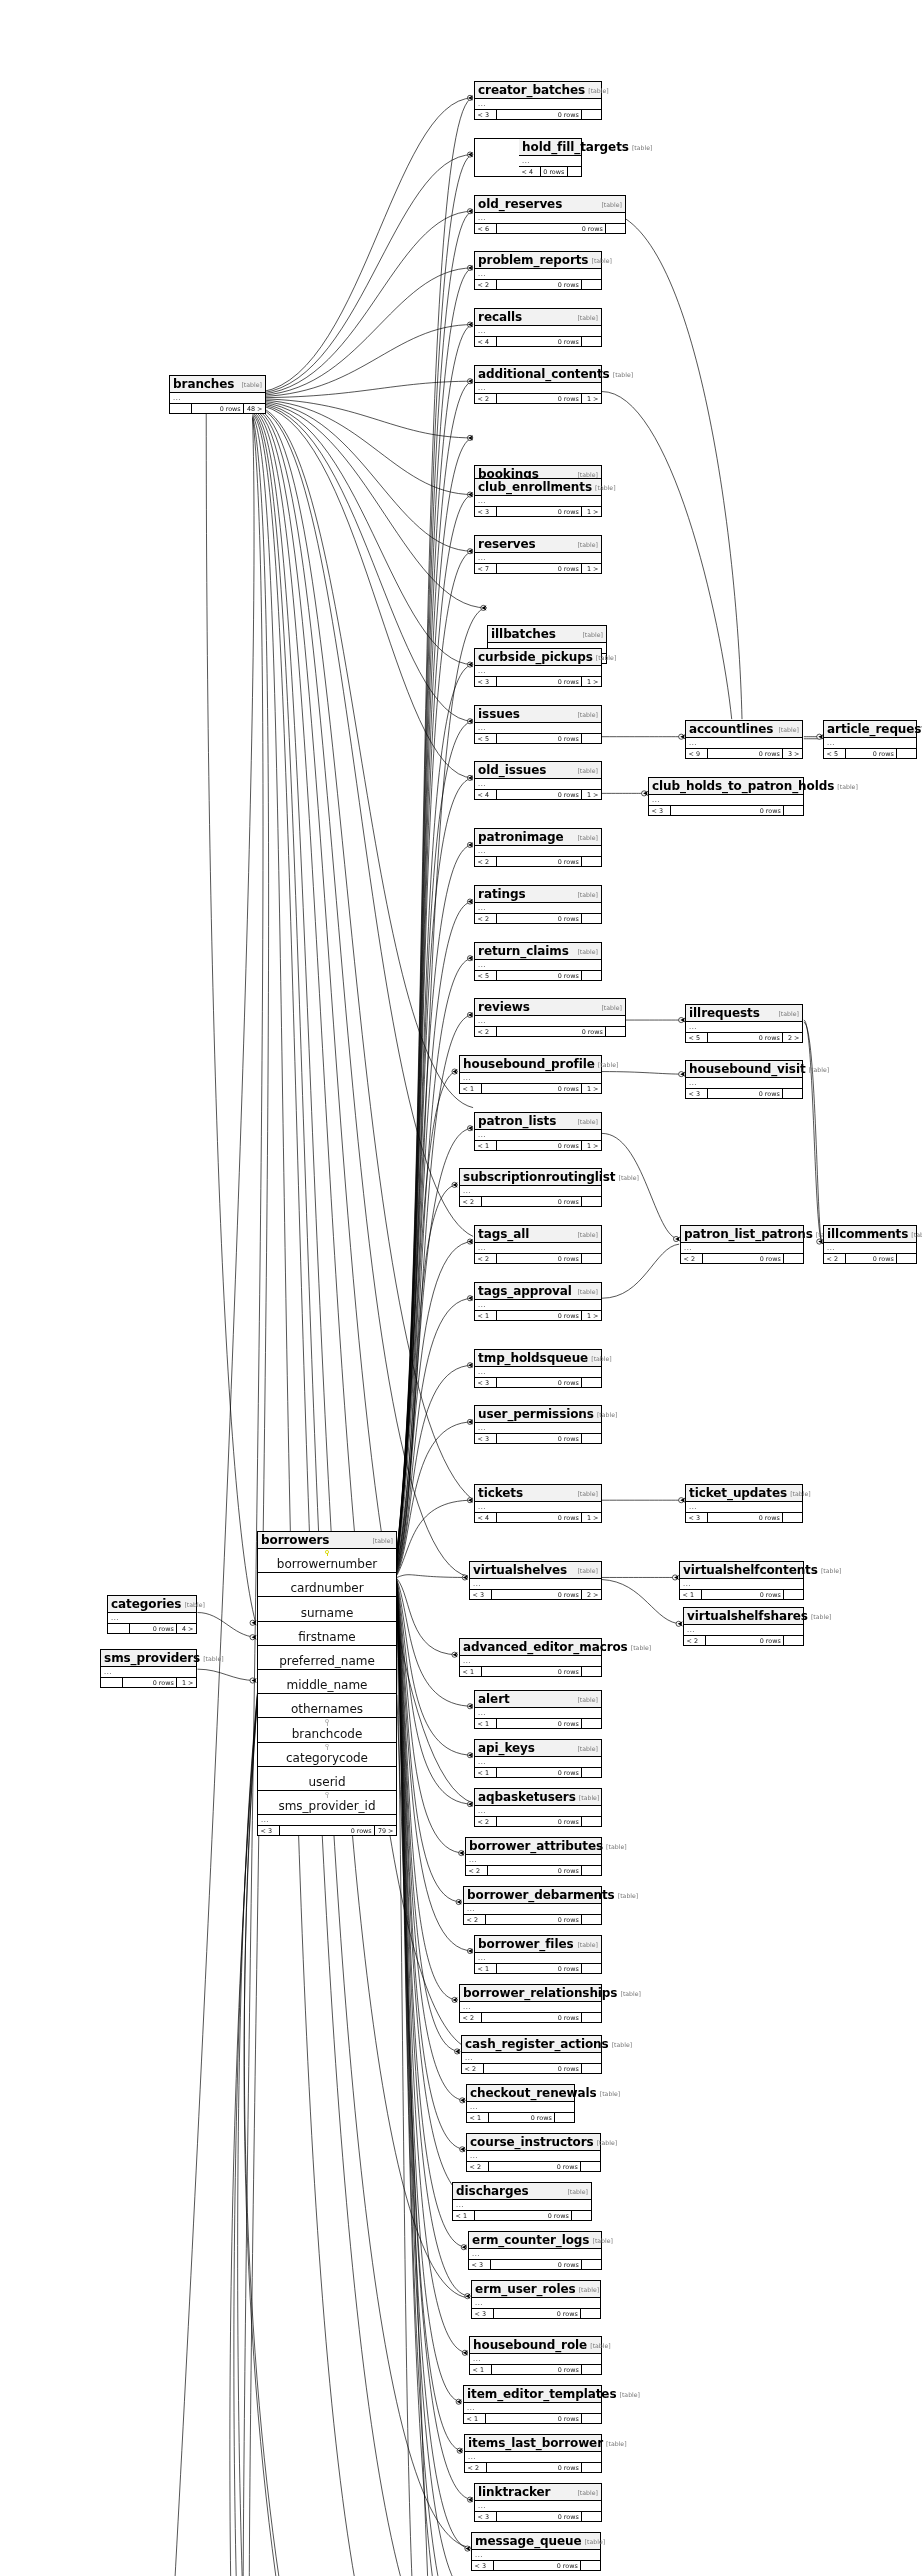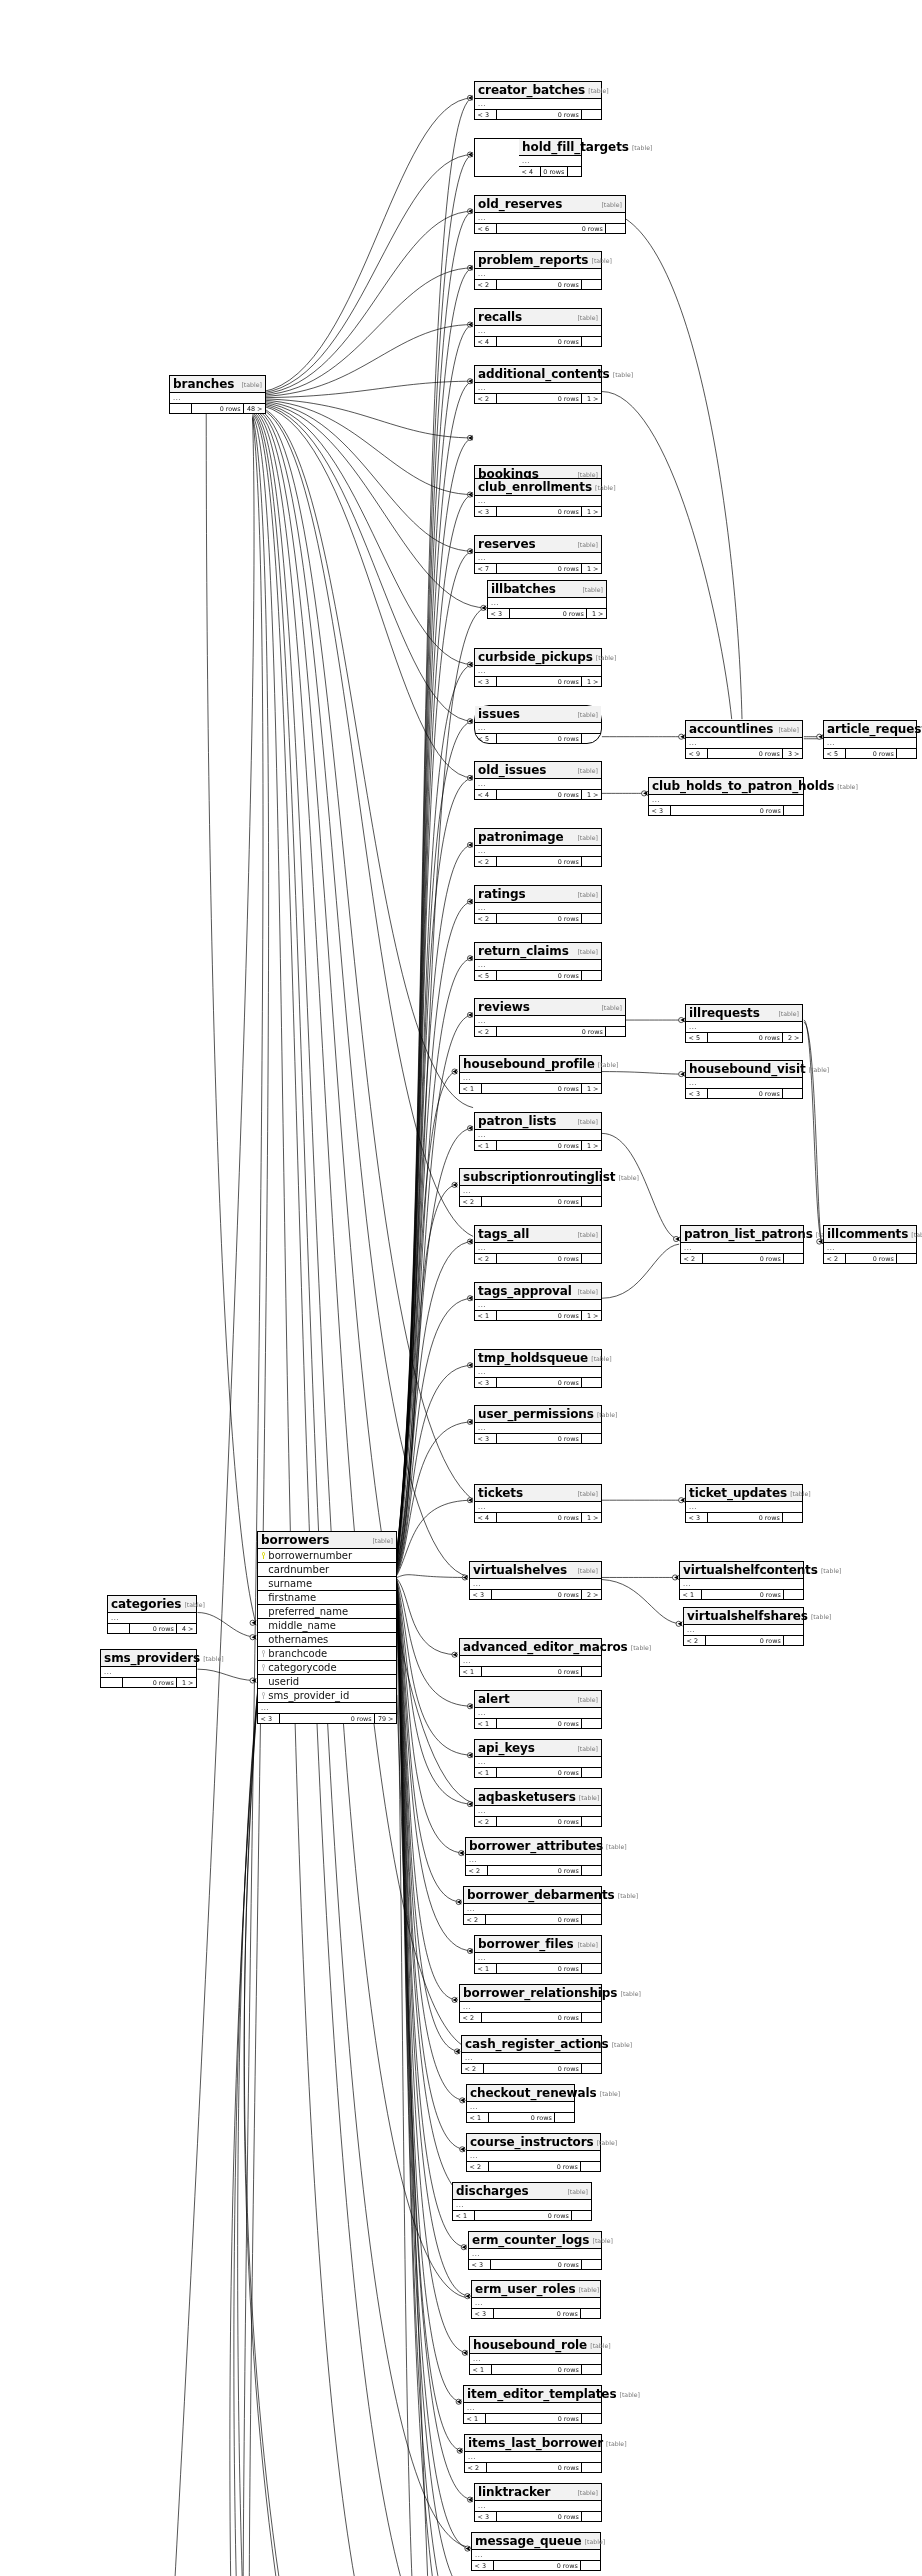--- a/index.html
+++ b/index.html
@@ -8,21 +8,21 @@
   #edges{position:absolute;left:0;top:0;width:923px;height:3242px;pointer-events:none;}
 
   .tbl{position:absolute;border:0.8px solid #000;background:#fff;box-sizing:border-box;}
   .tbl.thick{border-width:1.5px;}
   .hdr{display:flex;align-items:center;justify-content:space-between;
        background:#f2f2f2;border-bottom:0.8px solid #000;
        padding:1px 3.1px;white-space:nowrap;}
   .hdr .nm{font-weight:bold;font-size:12px;color:#000;letter-spacing:-0.1px;}
   .hdr .tg{font-size:6.2px;color:#777;margin-left:3.1px;}
   .col{display:flex;align-items:center;gap:2.6px;padding:1px 3.1px;
-       border-bottom:0.8px solid #000;font-size:10px;color:#111;white-space:nowrap;}
+       border-bottom:0.8px solid #000;font-size:12px;color:#111;white-space:nowrap;flex-direction:column;}
   .col:last-of-type{border-bottom:0.8px solid #000;}
   .ell{padding:1px 3.1px;border-bottom:0.8px solid #000;font-size:6.7px;color:#111;letter-spacing:0.5px;}
   .foot{display:flex;font-size:6.4px;color:#111;}
   .foot div{padding:0.5px 2.6px;border-right:0.8px solid #000;white-space:nowrap;}
   .foot div:last-child{border-right:none;}
   .foot .l{flex:0 0 auto;min-width:15.5px;text-align:left;}
   .foot .m{flex:1 1 auto;text-align:right;}
   .foot .r{flex:0 0 auto;min-width:13.4px;text-align:right;}
   .key{display:inline-block;width:4.6px;height:6.2px;position:relative;flex:0 0 4.6px;}
   .key::before{content:"";position:absolute;left:0.5px;top:0;width:3.6px;height:3.6px;
@@ -408,21 +408,21 @@
           <span class="nm">reserves</span>
           <span class="tg">[table]</span>
         </div>
         <div class="ell">...</div>
         <div class="foot">
           <div class="l">&lt; 7</div>
           <div class="m">0 rows</div>
           <div class="r">1 &gt;</div>
         </div>
       </div>
-      <div class="tbl" style="left: 487px; top: 580px; width: 120px;">
+      <div class="tbl" style="left: 487px; top: 625px; width: 120px;">
         <div class="hdr">
           <span class="nm">illbatches</span>
           <span class="tg">[table]</span>
         </div>
         <div class="ell">...</div>
         <div class="foot">
           <div class="l">&lt; 3</div>
           <div class="m">0 rows</div>
           <div class="r">1 &gt;</div>
         </div>
@@ -432,21 +432,21 @@
           <span class="nm">curbside_pickups</span>
           <span class="tg">[table]</span>
         </div>
         <div class="ell">...</div>
         <div class="foot">
           <div class="l">&lt; 3</div>
           <div class="m">0 rows</div>
           <div class="r">1 &gt;</div>
         </div>
       </div>
-      <div class="tbl" style="left: 474px; top: 705px; width: 128px; border-radius: 15px;">
+      <div class="tbl" style="left: 474px; top: 705px; width: 128px;">
         <div class="hdr">
           <span class="nm">issues</span>
           <span class="tg">[table]</span>
         </div>
         <div class="ell">...</div>
         <div class="foot">
           <div class="l">&lt; 5</div>
           <div class="m">0 rows</div>
           <div class="r"></div>
         </div>

